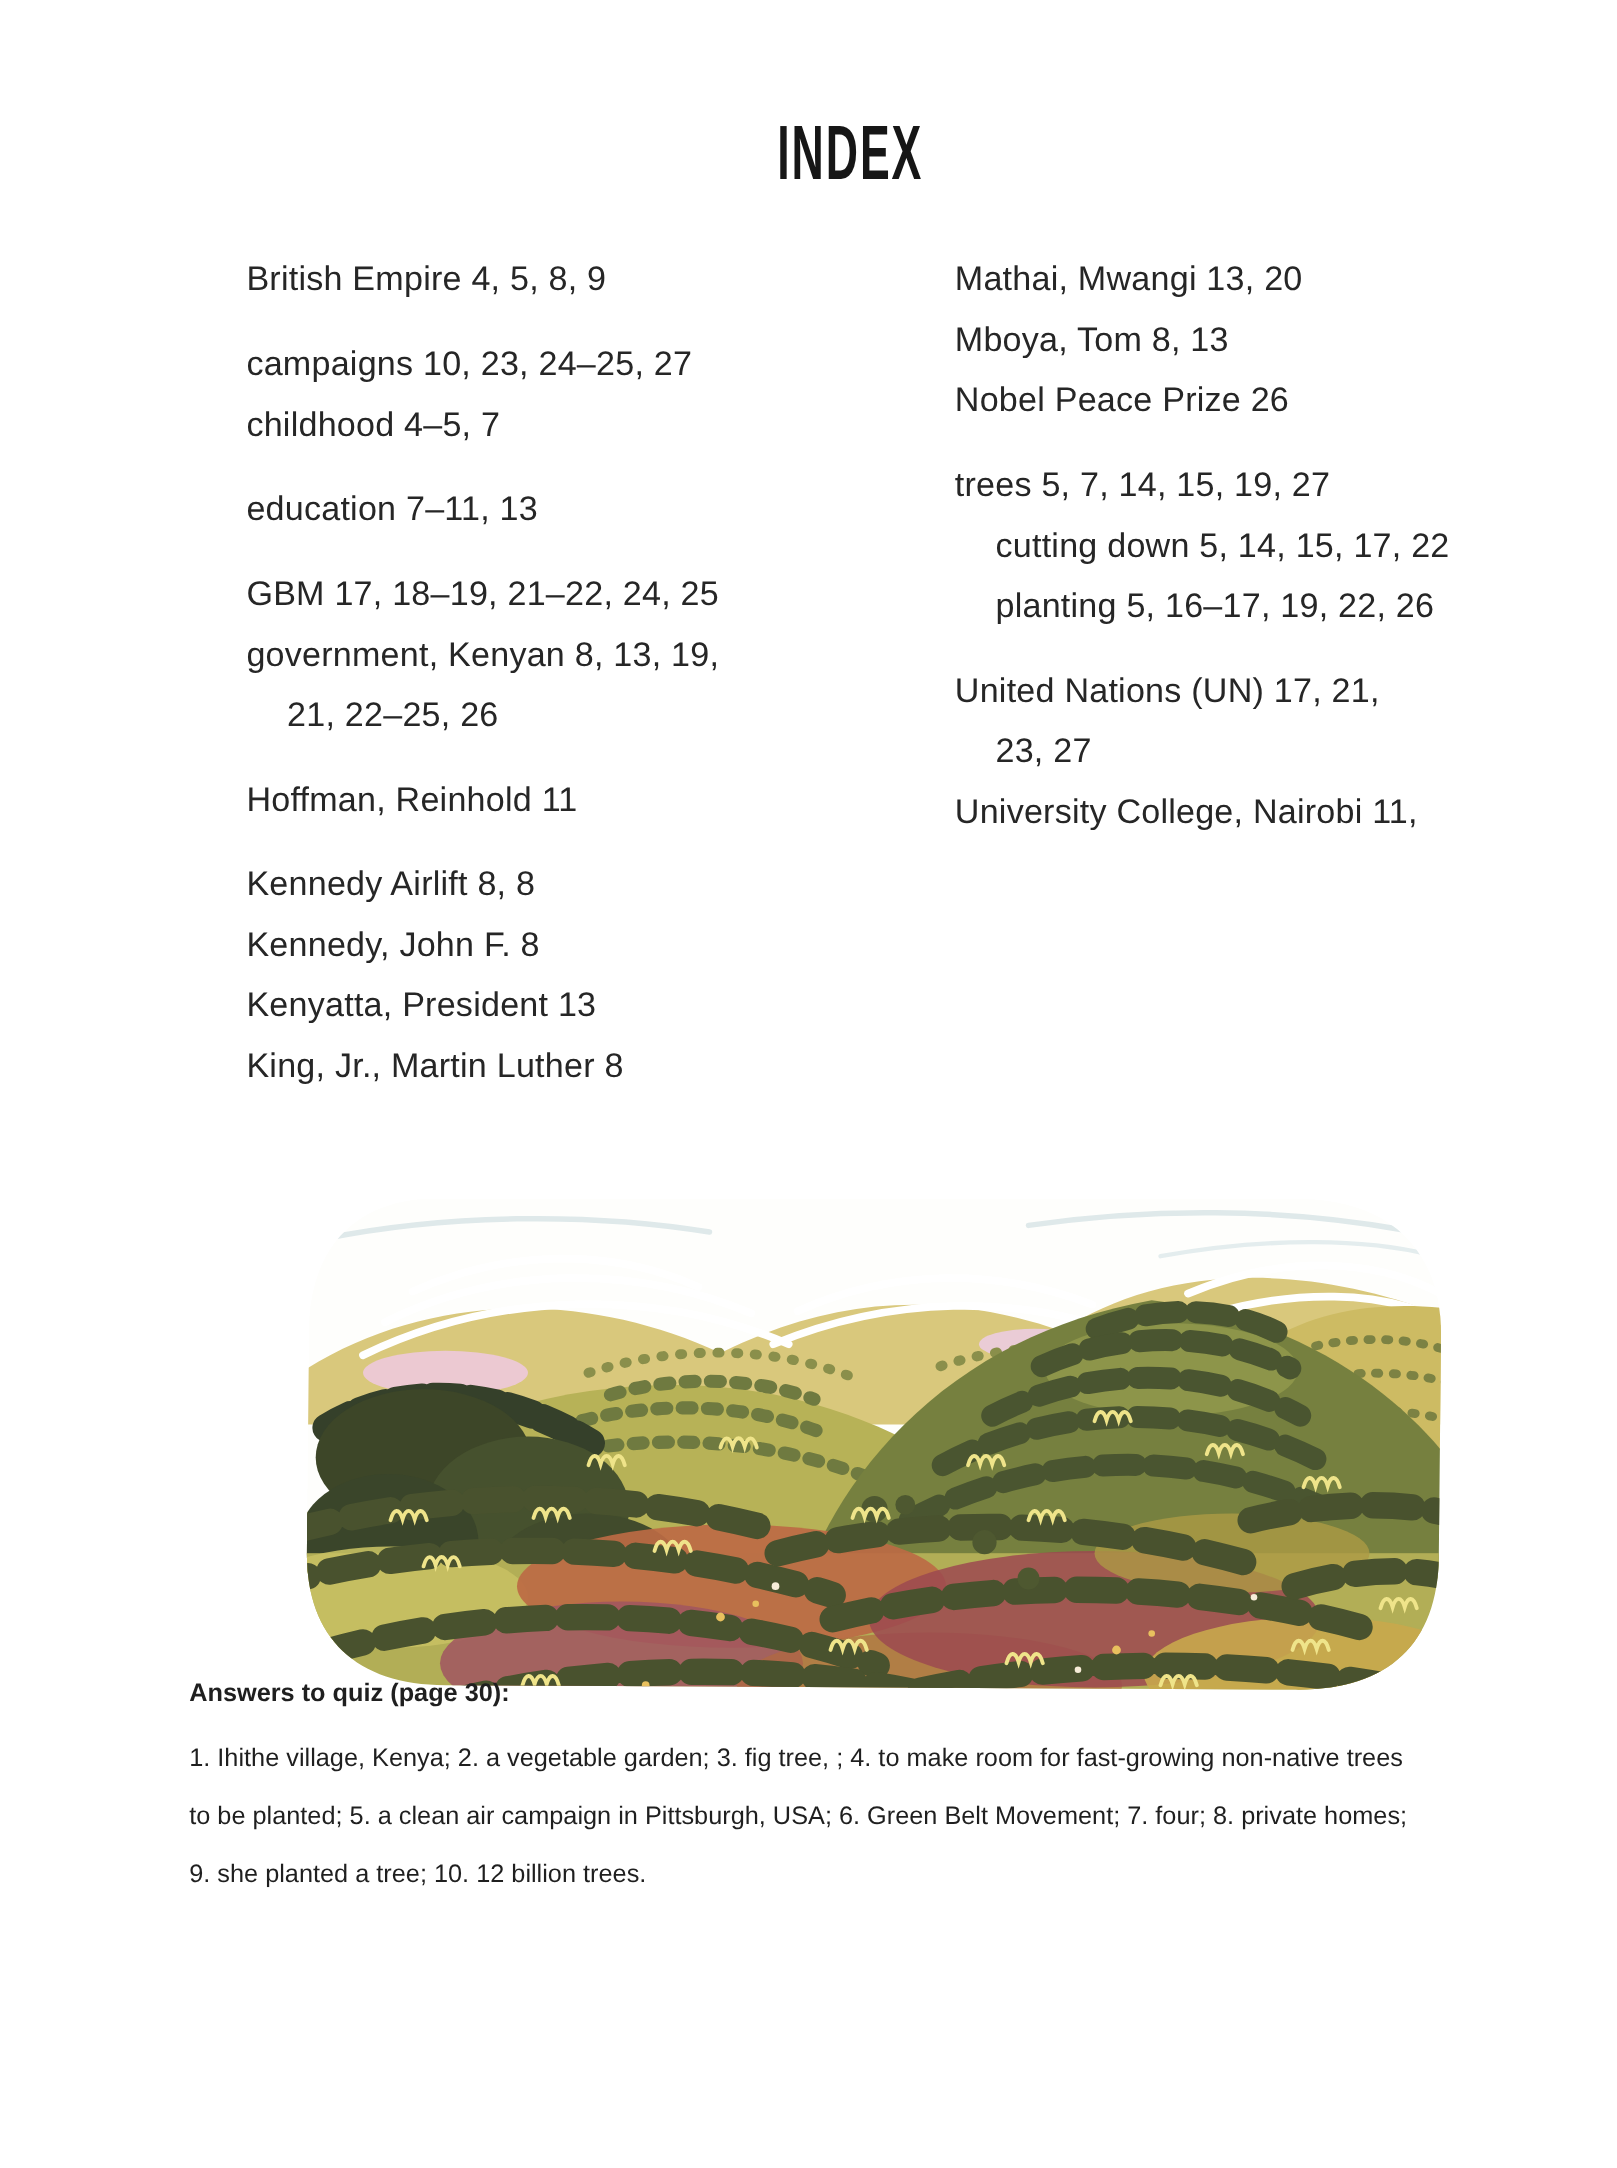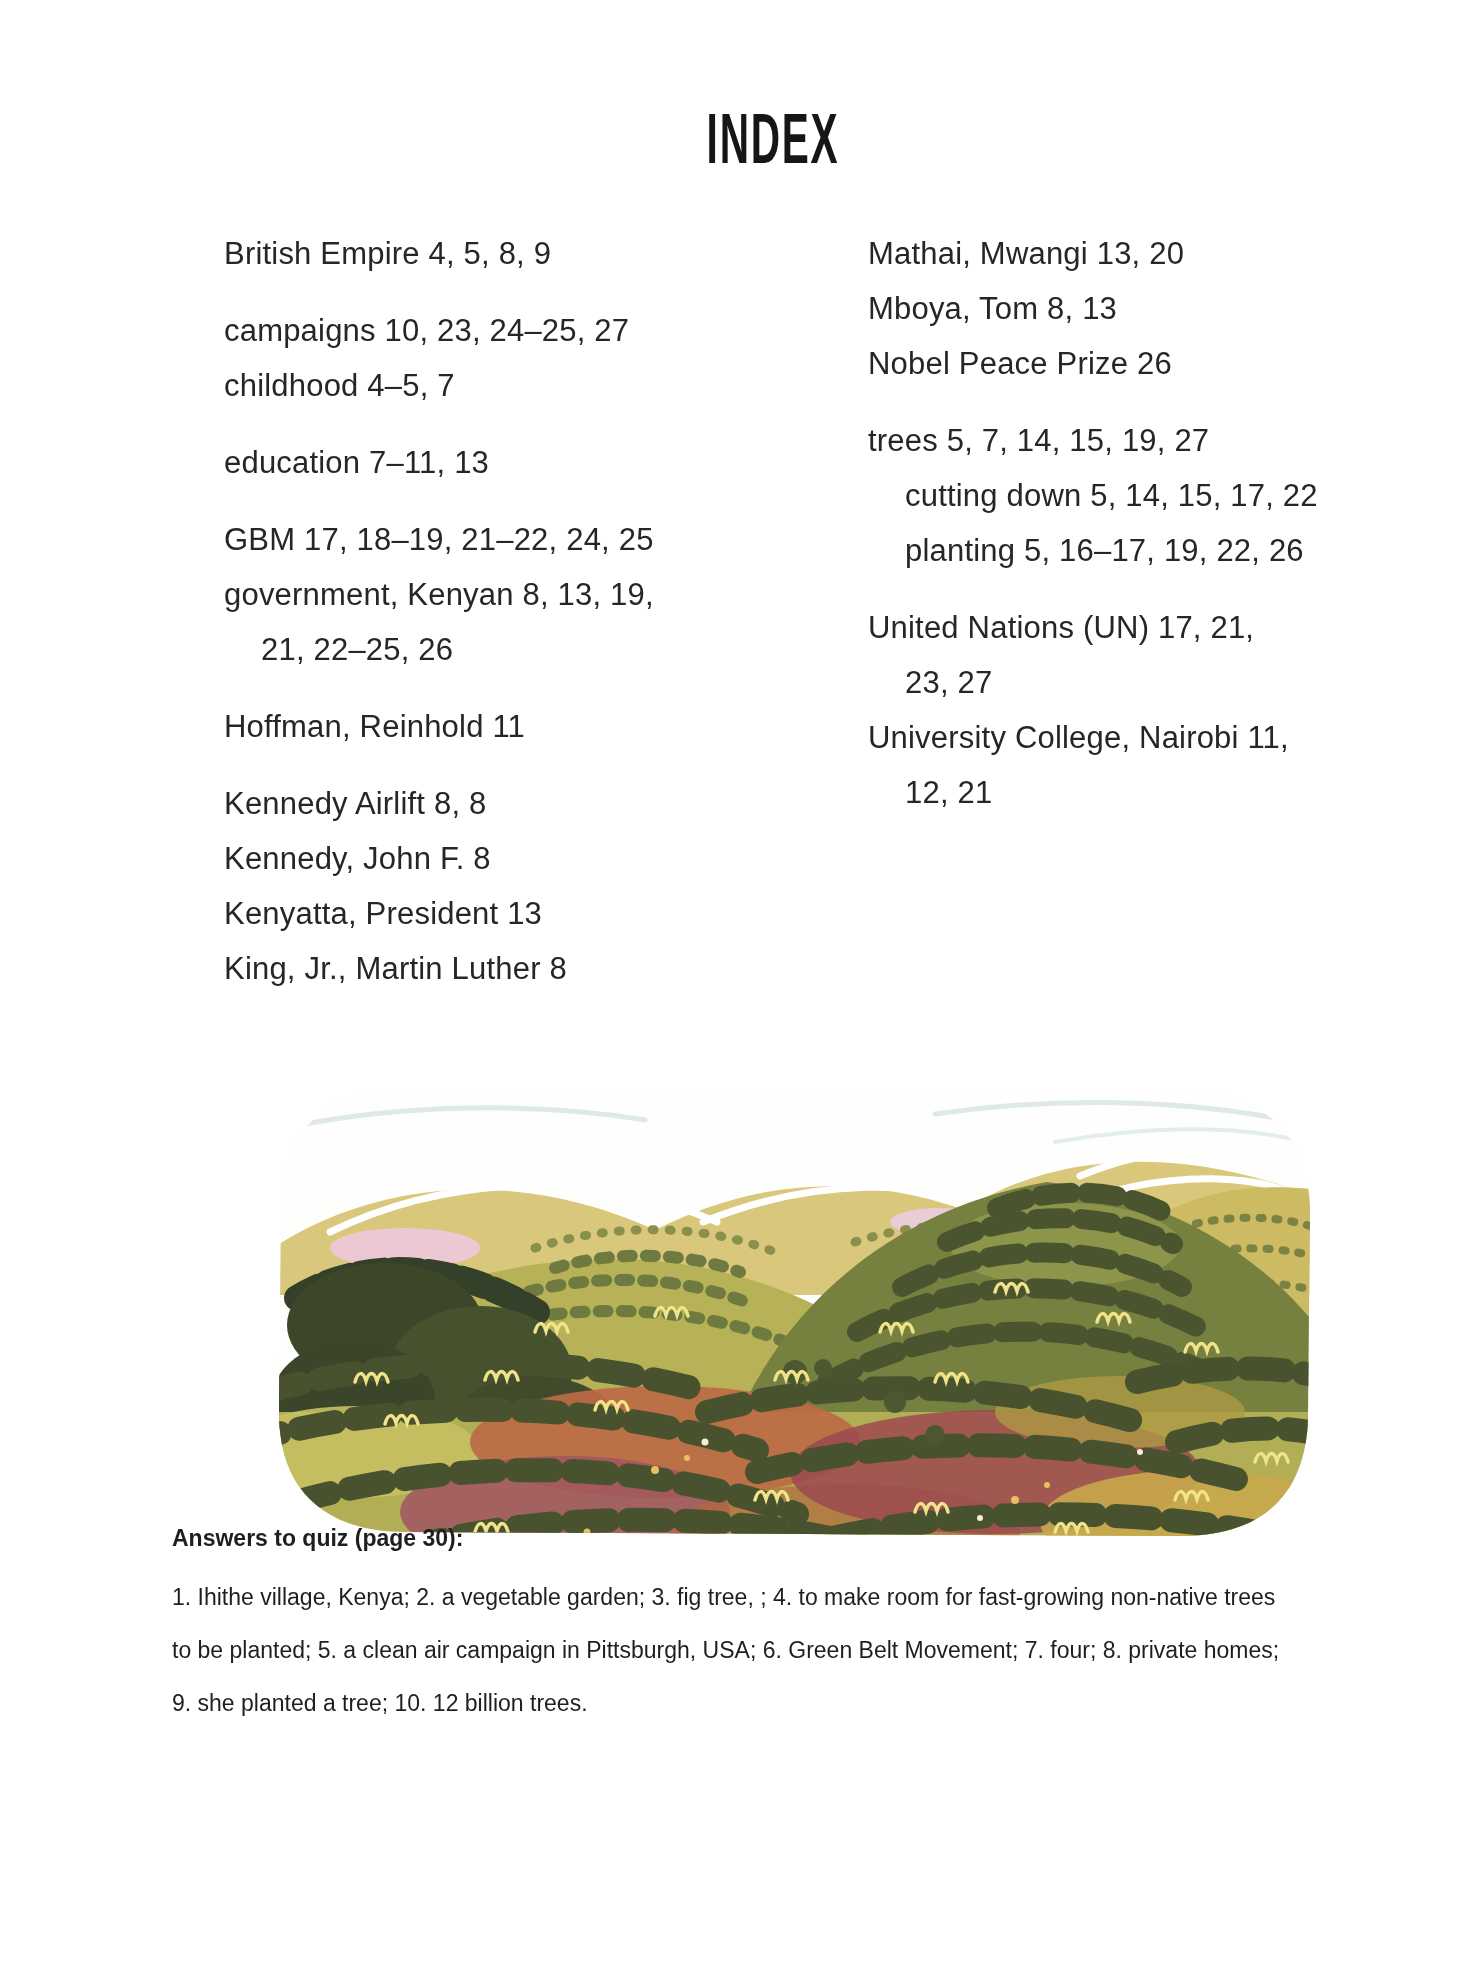--- a/index.html
+++ b/index.html
@@ -70,21 +70,20 @@
   <div class="col col-right">
     <div class="line">Mathai, Mwangi 13, 20</div>
     <div class="line">Mboya, Tom 8, 13</div>
     <div class="line">Nobel Peace Prize 26</div>
     <div class="line gap">trees 5, 7, 14, 15, 19, 27</div>
     <div class="line indent">cutting down 5, 14, 15, 17, 22</div>
     <div class="line indent">planting 5, 16–17, 19, 22, 26</div>
     <div class="line gap">United Nations (UN) 17, 21,</div>
     <div class="line indent">23, 27</div>
     <div class="line">University College, Nairobi 11,</div>
-    <div class="line indent">12, 21</div>
   </div>
 
   <svg class="illus" viewBox="0 0 1095 478" role="img" aria-label="Painted landscape of terraced Kenyan hills: rows of dark olive trees along contour lines, patches of red and maroon soil, yellow-green fields, pale gold distant hills with white striped sky">
     <defs>
       <clipPath id="illClip">
         <path d="M150,10 C90,14 48,52 46,125 L44,330 C43,408 88,452 170,452 L940,456 C1025,458 1072,416 1073,336 L1075,135 C1076,58 1030,12 950,10 Z"></path>
       </clipPath>
       <path id="sq" d="M0 0 C3 -11 8 -11 11 -1 C14 -11 19 -11 22 -1 C25 -11 30 -11 33 0" fill="none" stroke="#efe48a" stroke-width="3.5" stroke-linecap="round"></path>
     </defs>
     <g clip-path="url(#illClip)">

